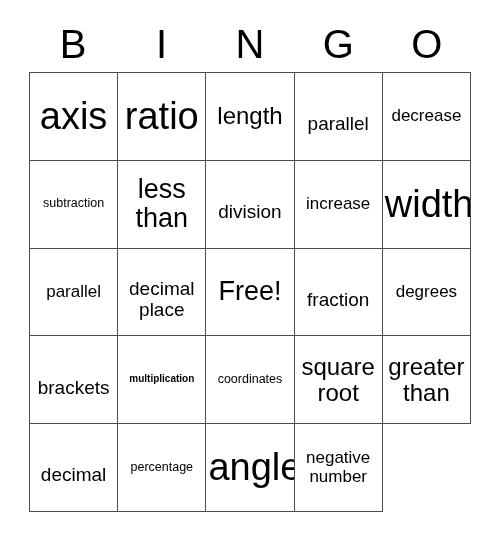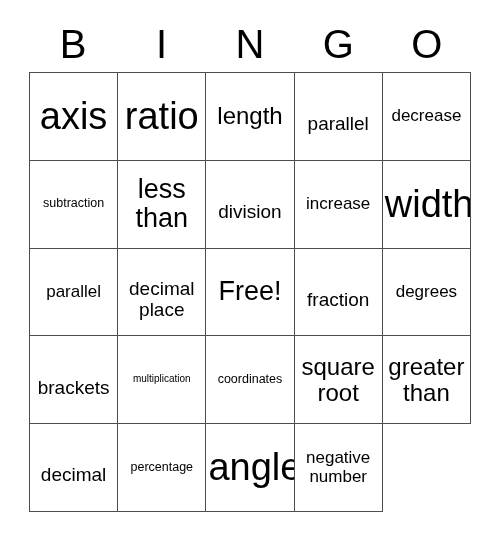--- a/index.html
+++ b/index.html
@@ -74,21 +74,21 @@
   }
   .bingo-cell span {
     display: block;
     width: 100%;
     line-height: 1.08;
     white-space: pre-line;
     word-break: normal;
   }
 
   
-  .fs-xs   { font-size: 10px; }
+  .fs-xs   { font-size: 10px; font-weight: bold; }
   .fs-sm   { font-size: 12.5px; }
   .fs-md   { font-size: 17px; }
   .fs-lg   { font-size: 19px; margin-top: 16px; }
   .fs-xl   { font-size: 24px; }
   .fs-2xl  { font-size: 27px; }
   .fs-3xl  { font-size: 38px; }
 </style>
 </head>
 <body>
 

